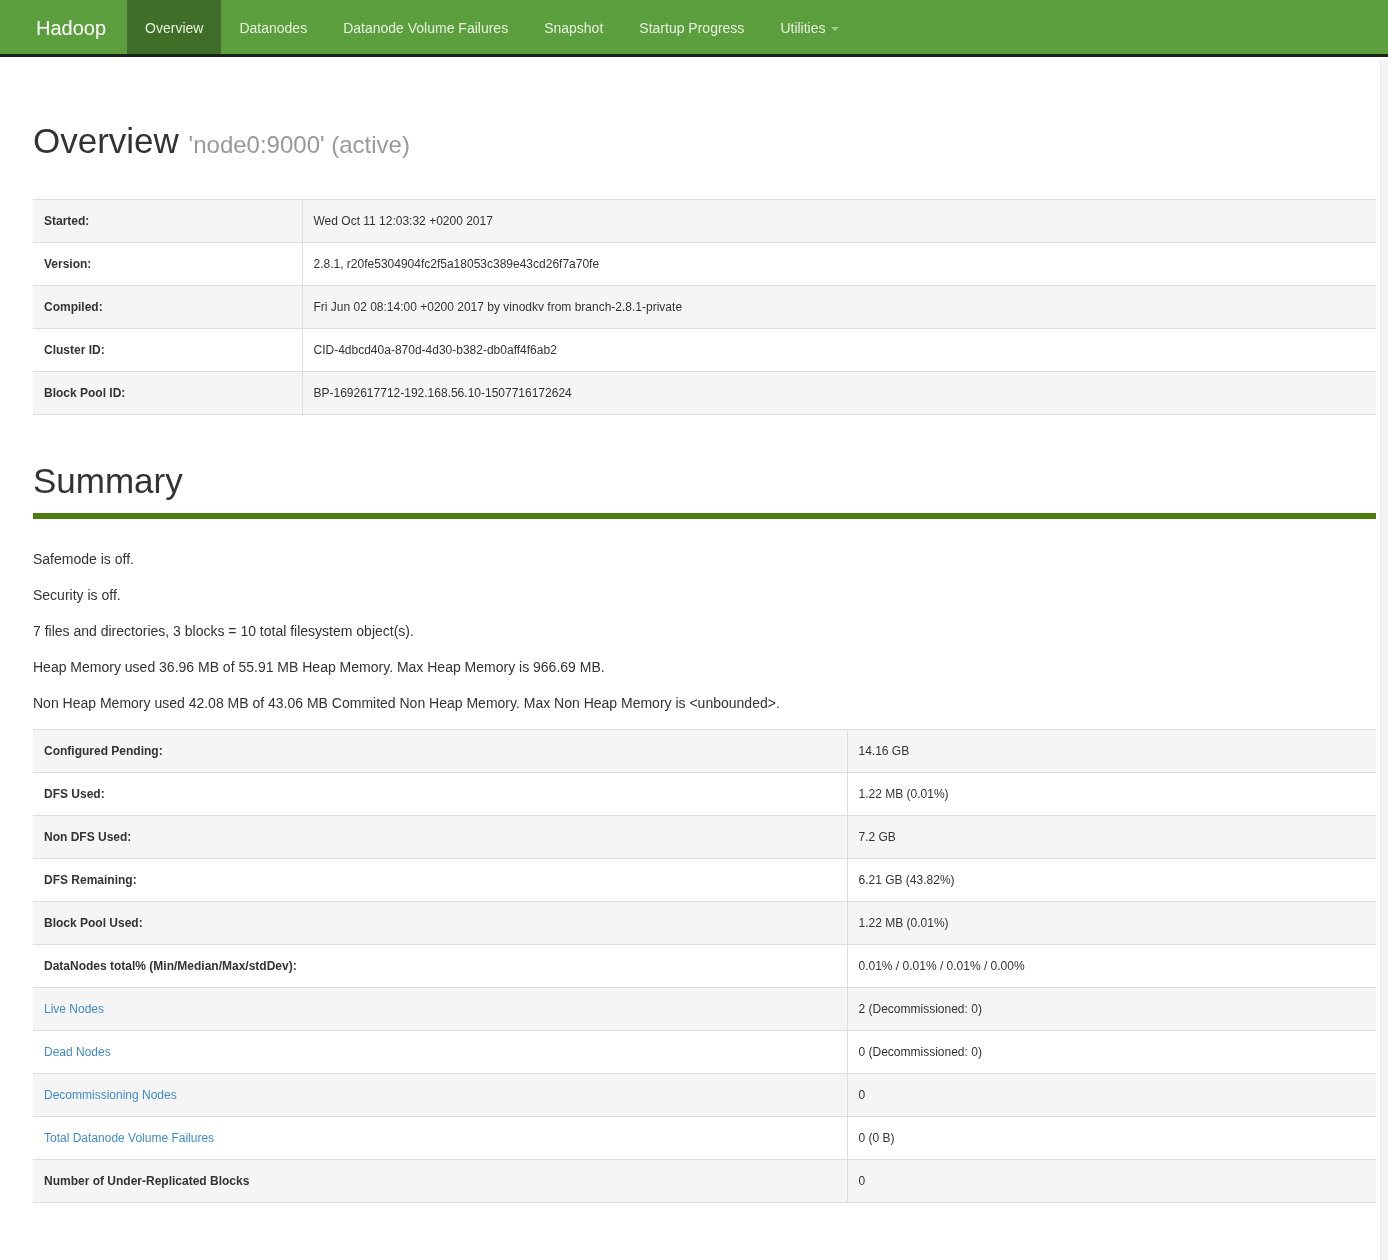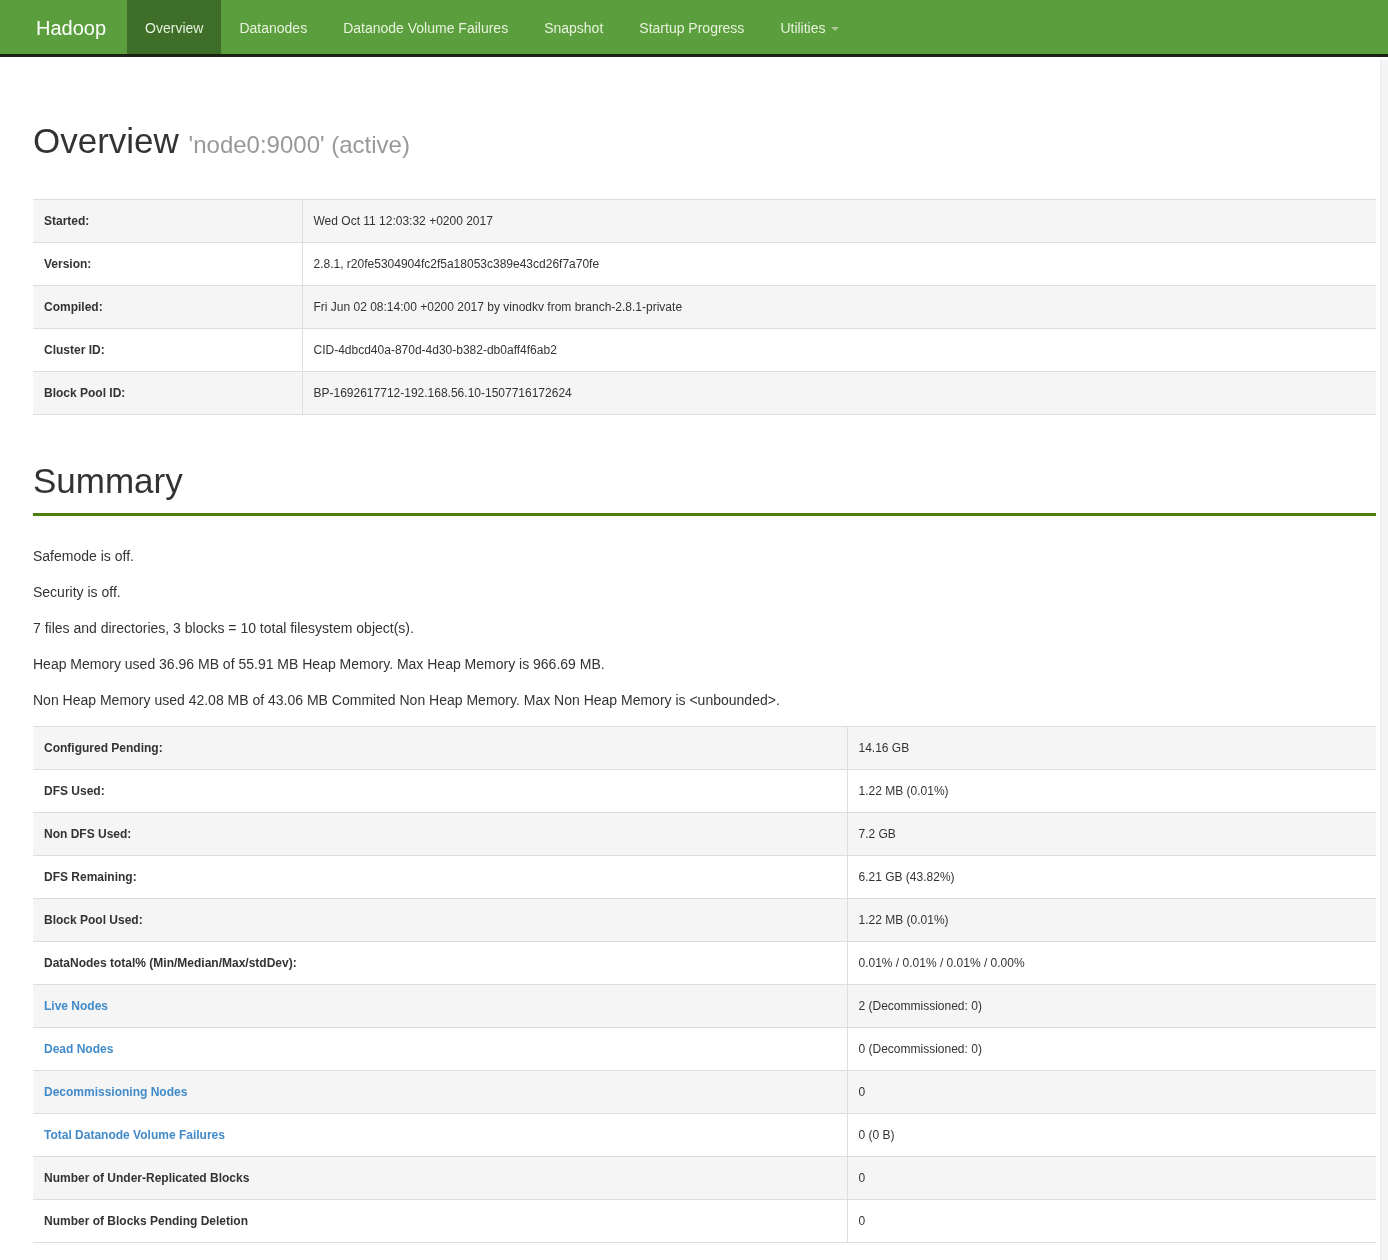--- a/index.html
+++ b/index.html
@@ -46,36 +46,36 @@
   }
   
   .container{margin:0 12px 16px 33px;}
   h1.page-title{
     font-size:35px;font-weight:400;margin:64px 0 38px;color:var(--text);
     letter-spacing:0;
   }
   h1.page-title small{font-size:24px;color:var(--muted);font-weight:400;}
   h1.section-title{
     font-size:35px;font-weight:400;color:var(--text);
-    margin:46px 0 0;padding-bottom:12px;border-bottom:3px solid #4d7c0f;
+    margin:46px 0 0;padding-bottom:12px;border-bottom:6px solid #4d7c0f;
   }
   .summary-text{margin-top:30px;}
   .summary-text p{margin:0 0 16px;line-height:20px;}
   
   table.tbl{border-collapse:collapse;width:100%;border-bottom:1px solid var(--table-border);}
   table.tbl th, table.tbl td{
     text-align:left;padding:11px 10px 11px 11px;
     border-top:1px solid var(--table-border);
     font-size:12px;line-height:20px;vertical-align:top;
   }
   table.tbl tbody tr:nth-child(odd){background:var(--stripe);}
   table.tbl th{font-weight:bold;border-right:1px solid var(--table-border);}
   table.info-tbl th{width:269px;}
   table.summary-tbl th{width:814px;}
-  table.tbl a{color:var(--link-blue);text-decoration:none;font-weight:bold;cursor:pointer;}
+  table.tbl a{color:var(--link-blue);text-decoration:none;font-weight:normal;cursor:pointer;}
 </style>
 </head>
 <body>
 
 <nav class="navbar">
   <a class="brand">Hadoop</a>
   <a class="nav-item active">Overview</a>
   <a class="nav-item">Datanodes</a>
   <a class="nav-item">Datanode Volume Failures</a>
   <a class="nav-item">Snapshot</a>
@@ -163,20 +163,16 @@
         <td>0</td>
       </tr>
       <tr>
         <th><a>Total Datanode Volume Failures</a></th>
         <td>0 (0 B)</td>
       </tr>
       <tr>
         <th>Number of Under-Replicated Blocks</th>
         <td>0</td>
       </tr>
-      <tr>
-        <th>Number of Blocks Pending Deletion</th>
-        <td>0</td>
-      </tr>
     </tbody>
   </table>
 
 </div>
 
 </body></html>

